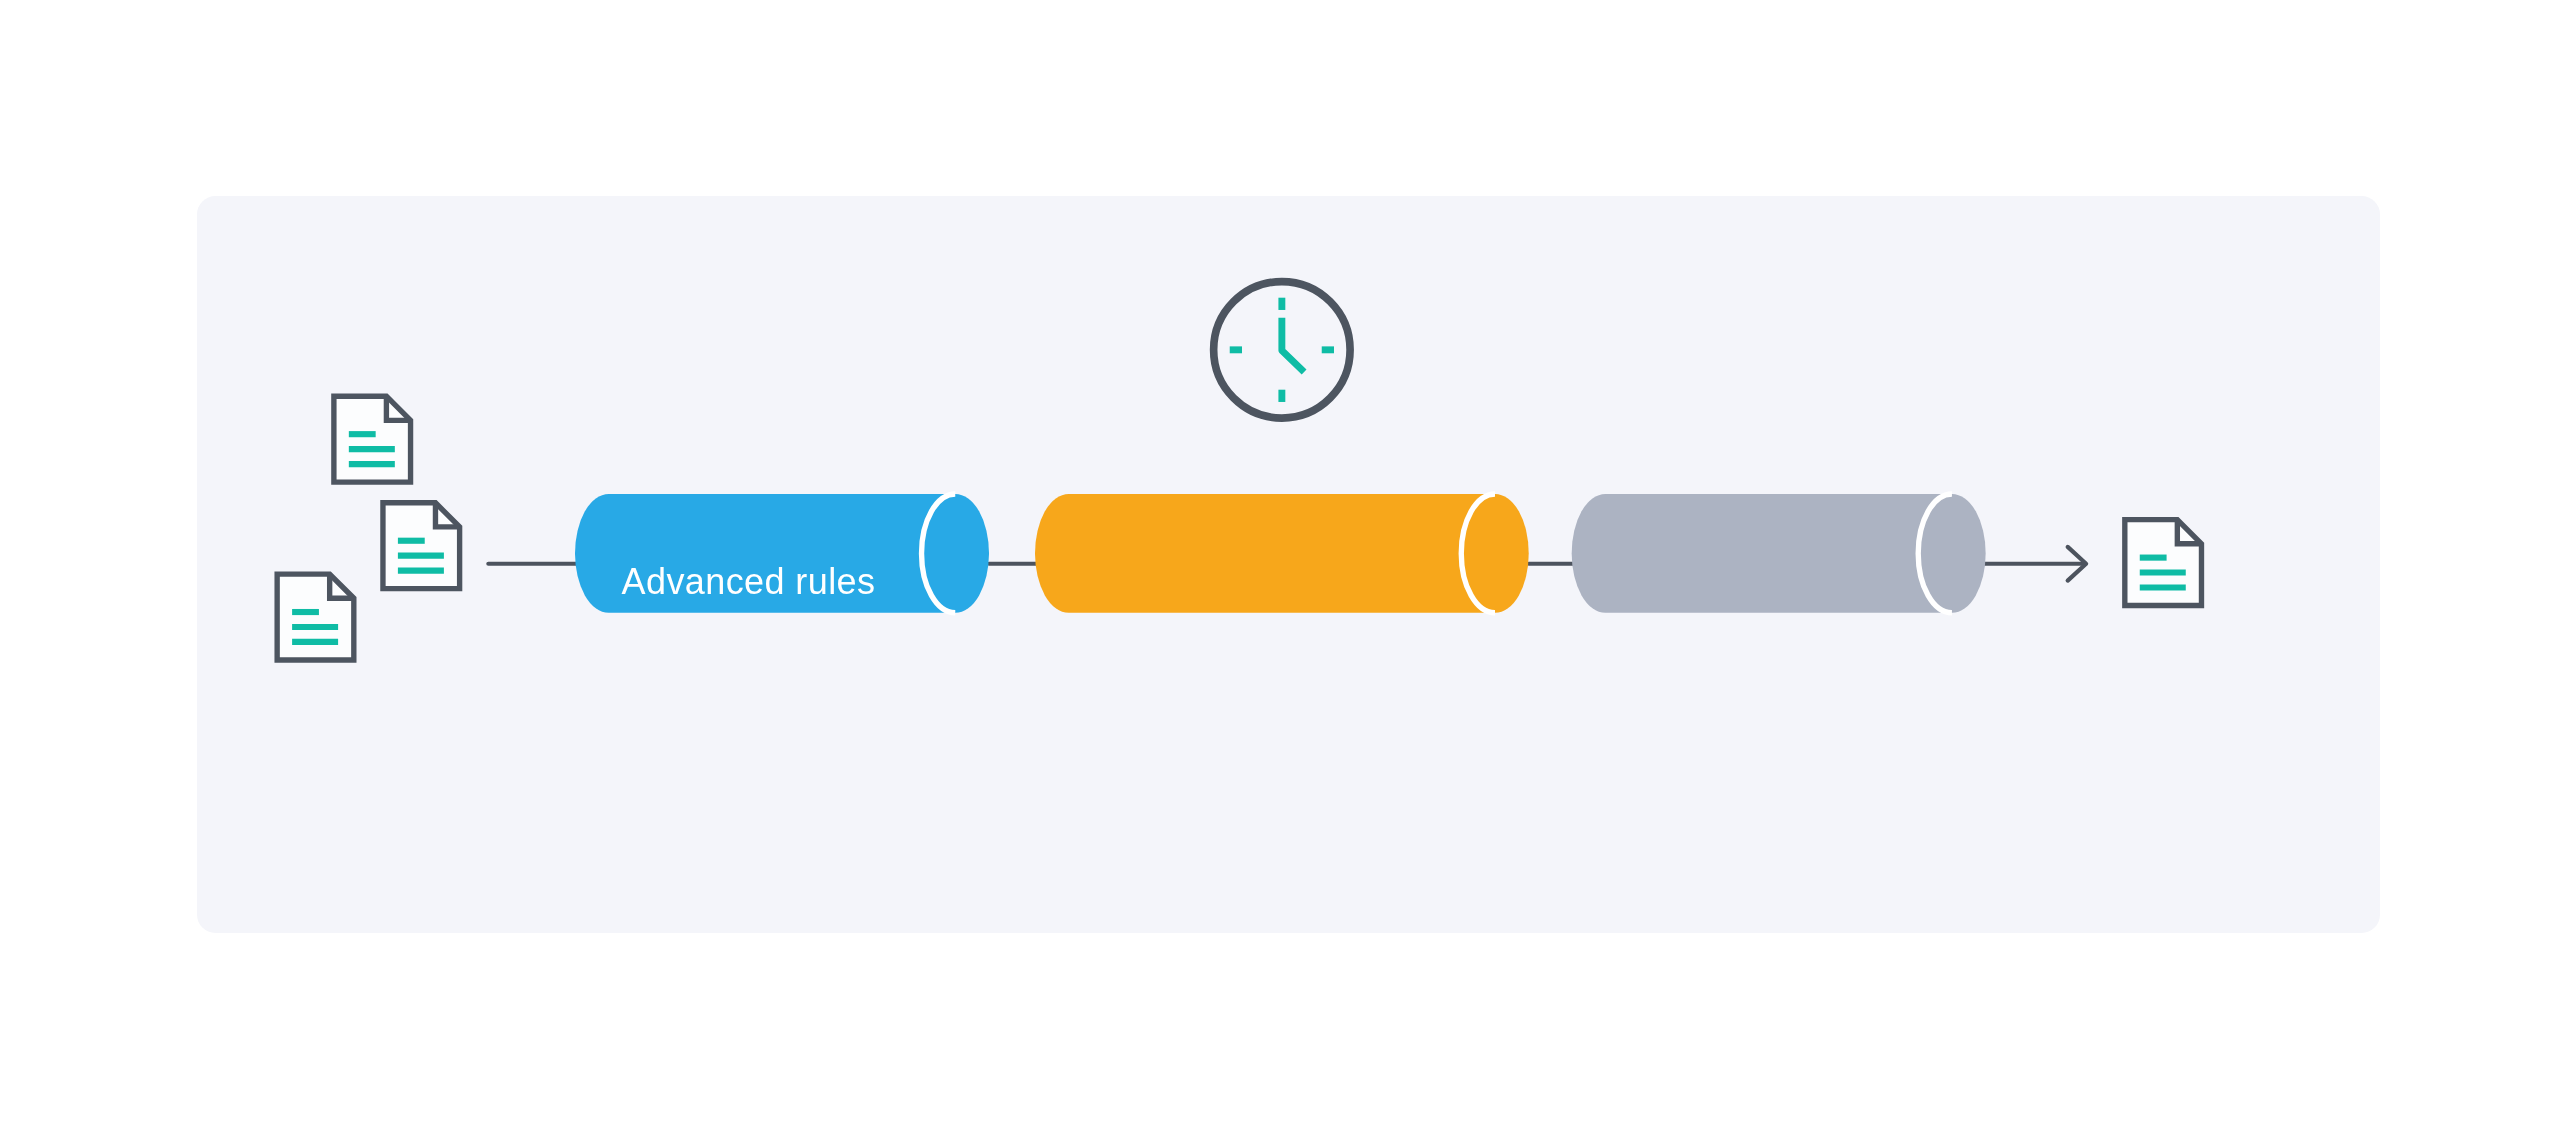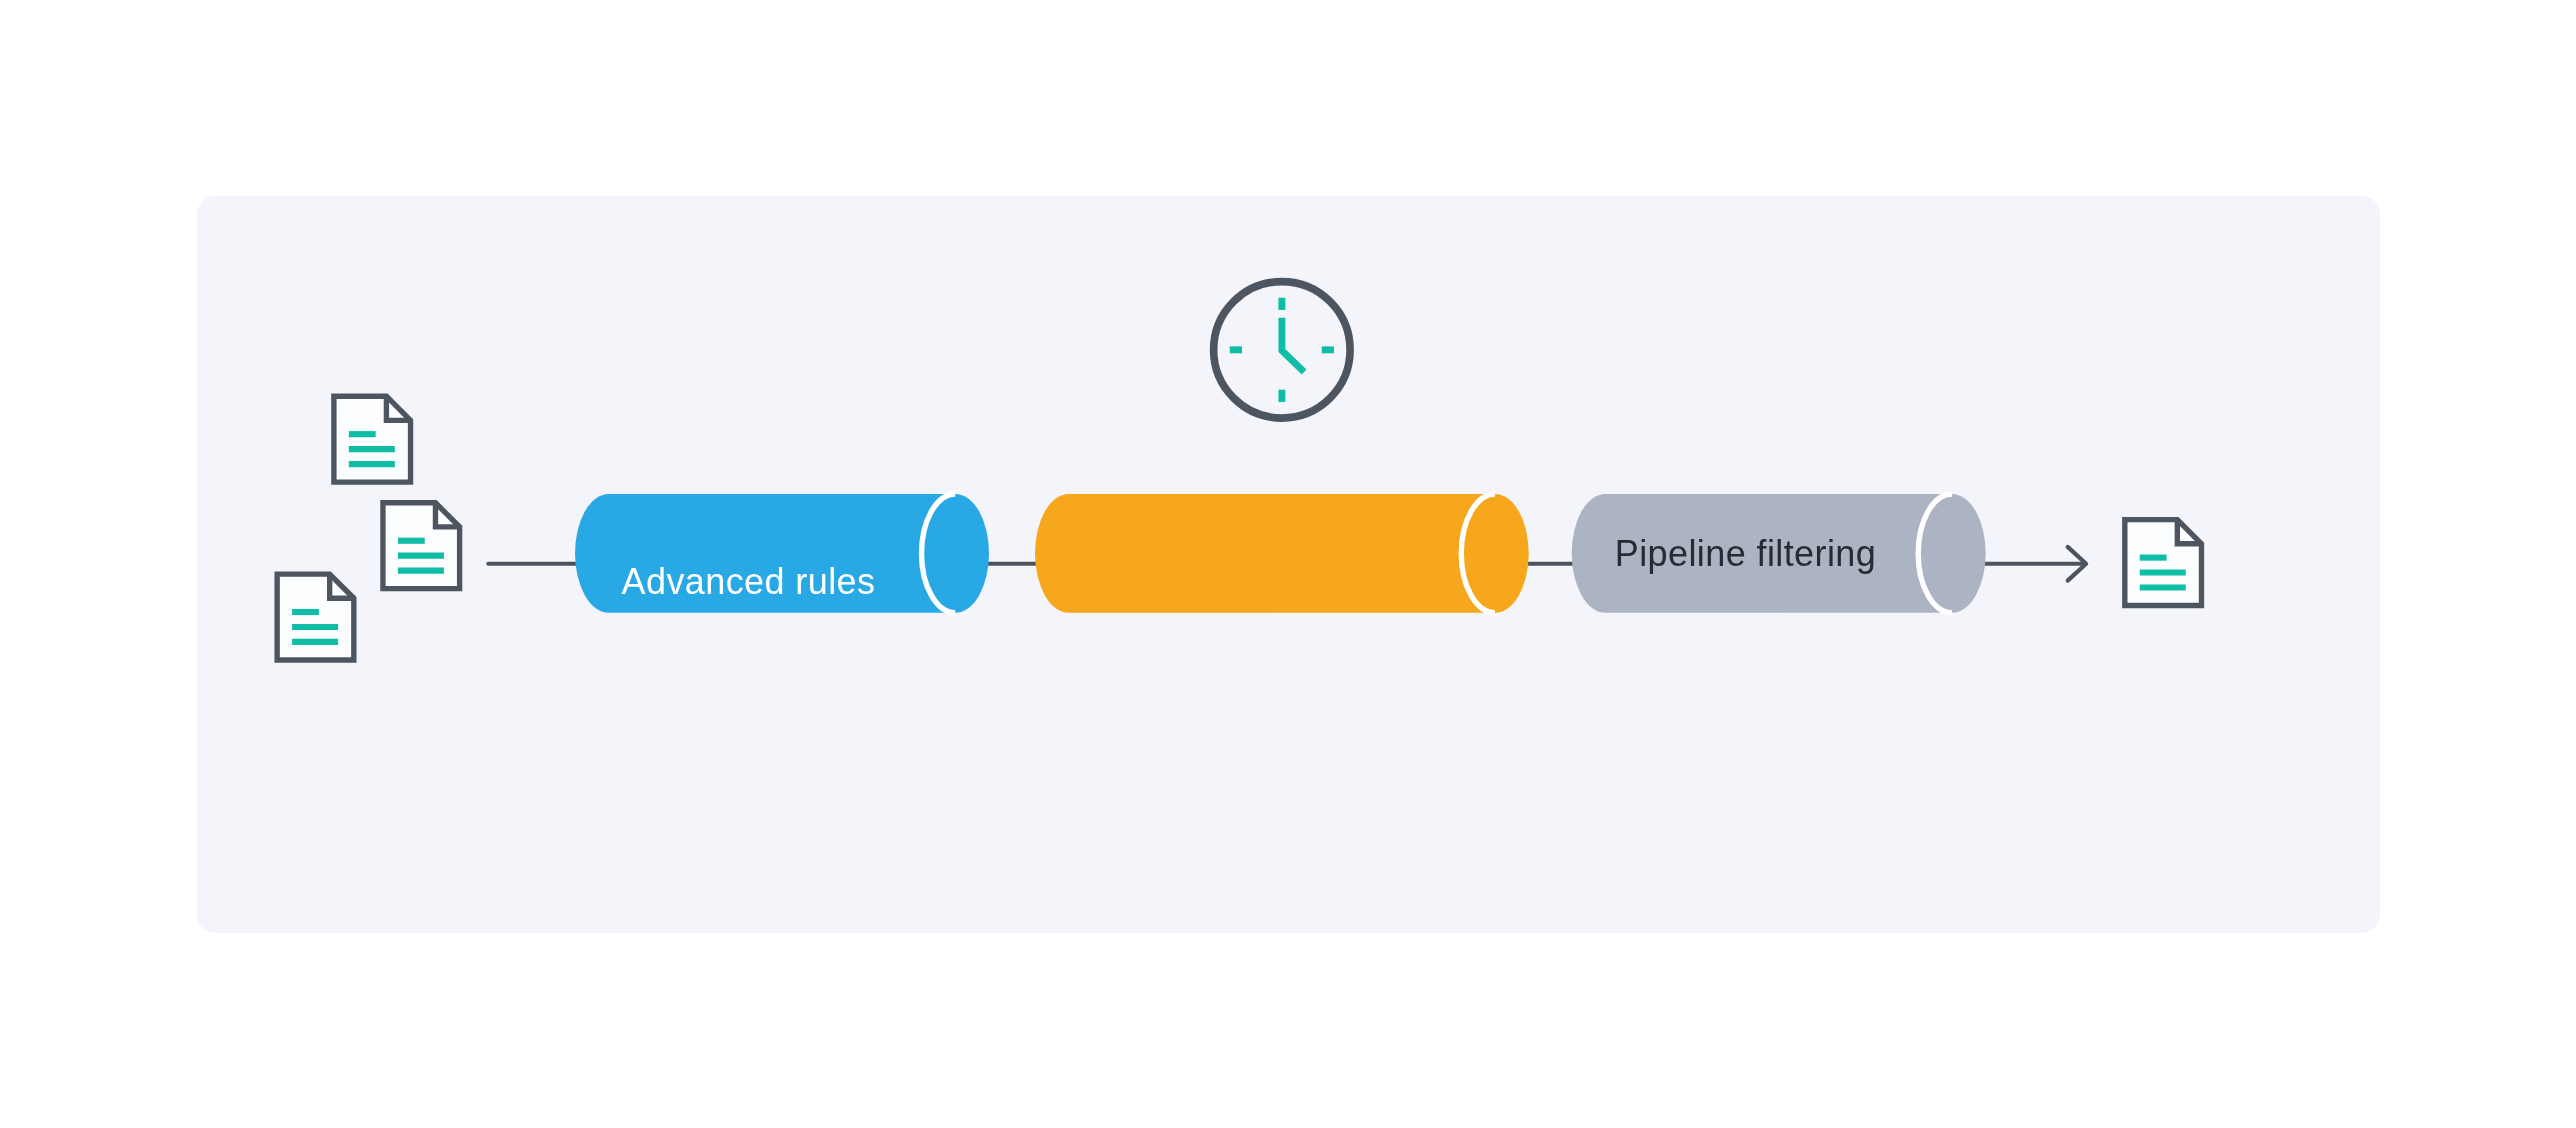--- a/index.html
+++ b/index.html
@@ -117,16 +117,15 @@
       <path d="M 72 3.5 V 35 H 103.5" style="fill:none;stroke:var(--stroke-slate,#4D5560);stroke-width:7;"></path>
       <g style="stroke:var(--teal,#0FBCA5);stroke-width:8;">
         <path d="M 23 53 H 58"></path>
           <path d="M 23 72.5 H 83"></path>
           <path d="M 23 92 H 83"></path>
       </g>
     </g>
   </svg>
 
   <div class="stage-label label-advanced">Advanced rules</div>
-  <div class="stage-label label-pipeline">Pipeline filtering</div>
 
 </div>
 
 
 </body></html>

